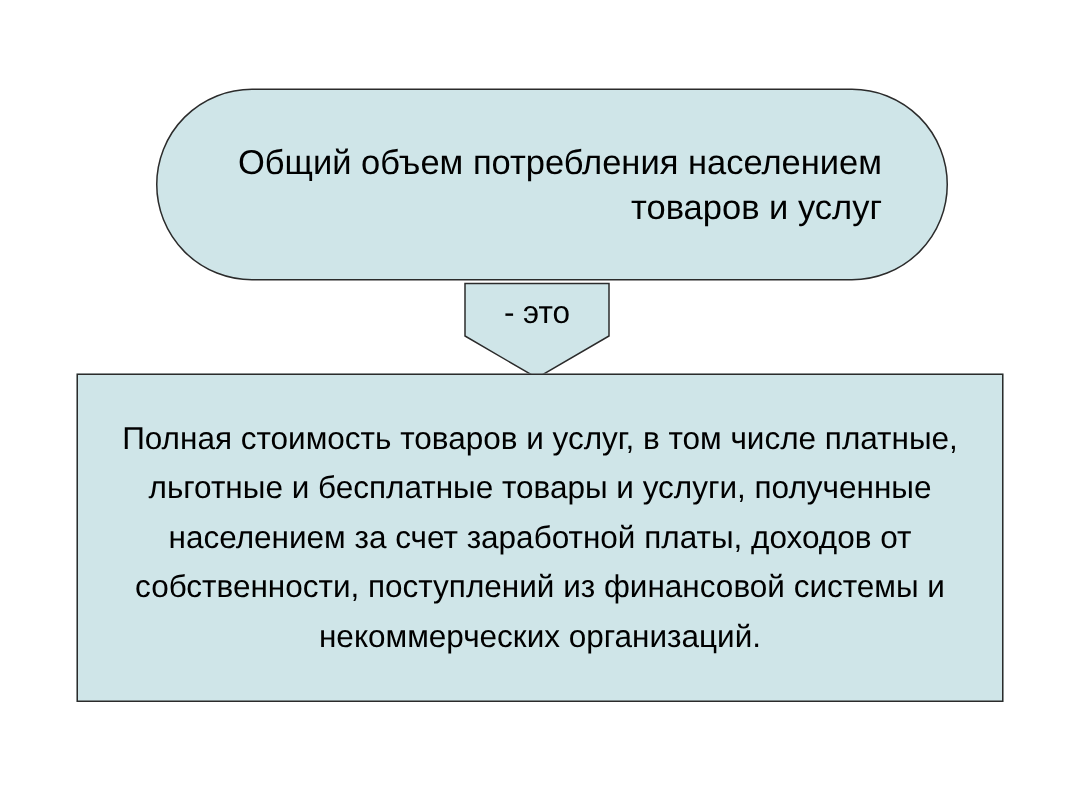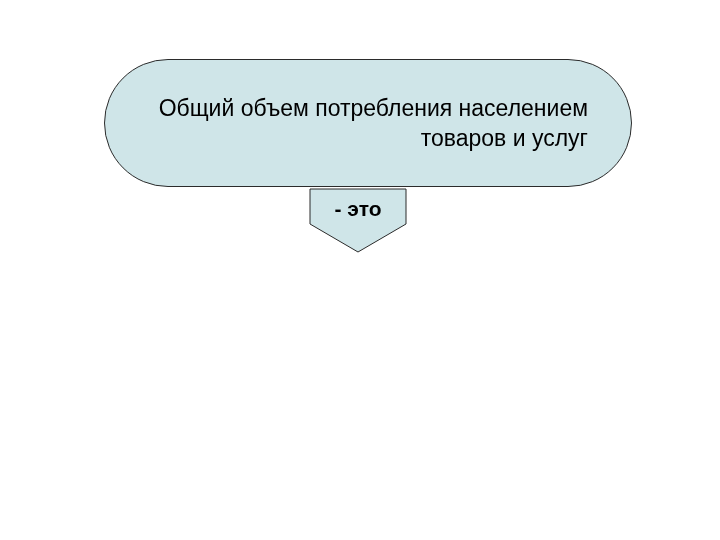--- a/index.html
+++ b/index.html
@@ -47,21 +47,20 @@
     width: 440px;
   }
 
   
   .connector {
     position: absolute;
     left: 309px;
     top: 188px;
     width: 98px;
     height: 65px;
-    font-weight: bold;
   }
   .connector svg {
     position: absolute;
     left: 0;
     top: 0;
   }
   .connector .conn-label {
     position: absolute;
     left: 0;
     top: 8px;
@@ -103,14 +102,17 @@
     <div class="text">Общий объем потребления населением товаров и услуг</div>
   </div>
 
   <div class="connector">
     <svg width="98" height="65" viewBox="0 0 98 65">
       <polygon points="1,1 97,1 97,36 49,64 1,36" fill="#cfe5e8" stroke="#2b2b2b" stroke-width="1"></polygon>
     </svg>
     <div class="conn-label">- это</div>
   </div>
 
+  <div class="bottom-box">
+    <div class="text">Полная стоимость товаров и услуг, в том числе платные, льготные и бесплатные товары и услуги, полученные населением за счет заработной платы, доходов от собственности, поступлений из финансовой системы и некоммерческих организаций.</div>
+  </div>
 
 </div>
 
 </body></html>

